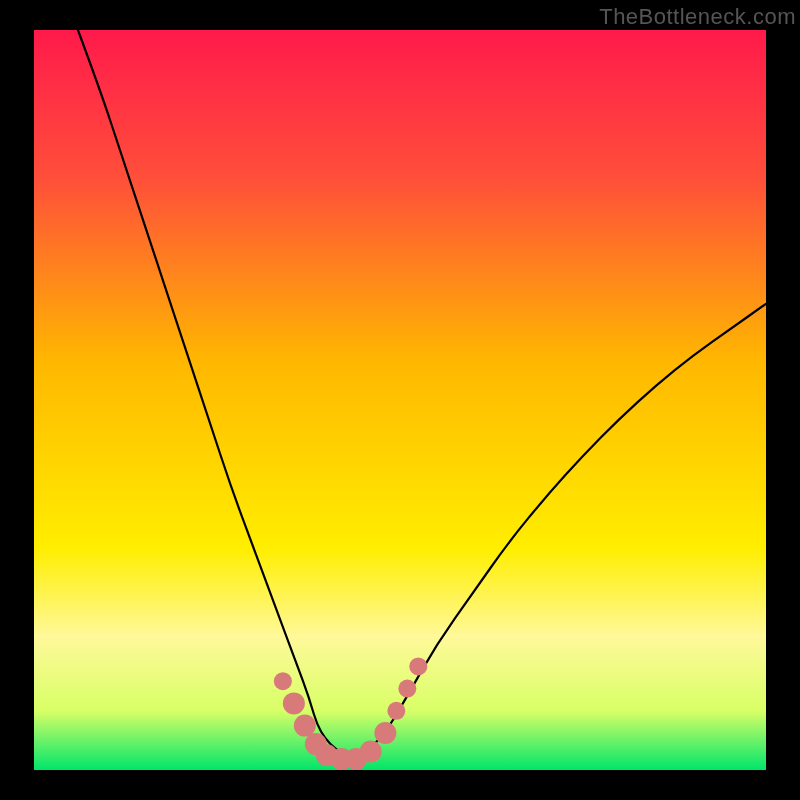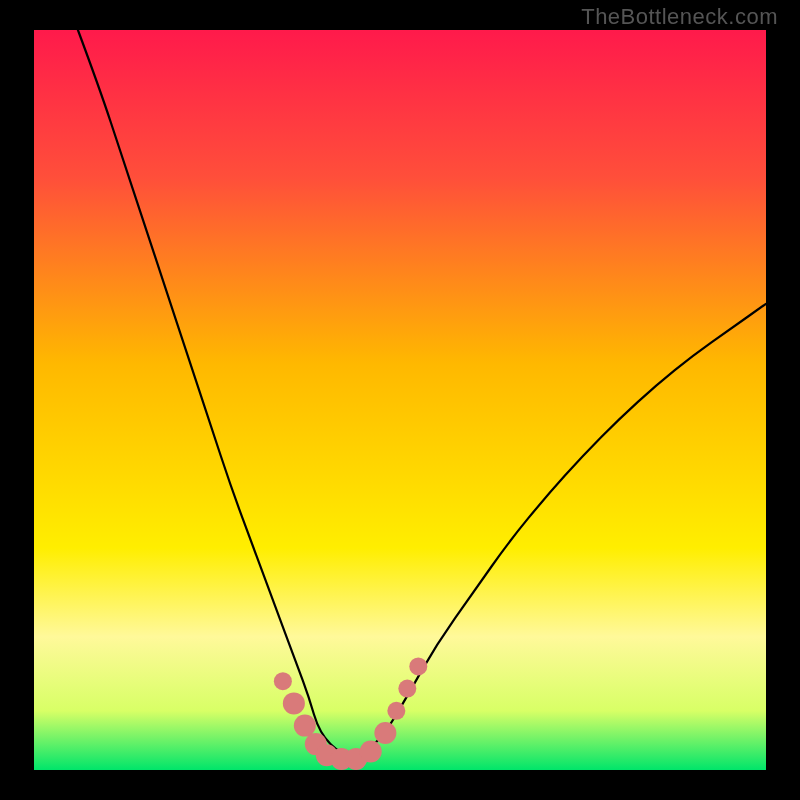--- a/index.html
+++ b/index.html
@@ -13,21 +13,21 @@
   }
   .frame {
     position: relative;
     width: 800px;
     height: 800px;
     background: #000;
   }
   .watermark {
     position: absolute;
     top: 4px;
-    right: 22px;
+    right: 4px;
     color: #555;
     font-size: 22px;
     font-weight: 500;
     letter-spacing: 0.5px;
     user-select: none;
   }
   svg {
     display: block;
   }
 </style>

